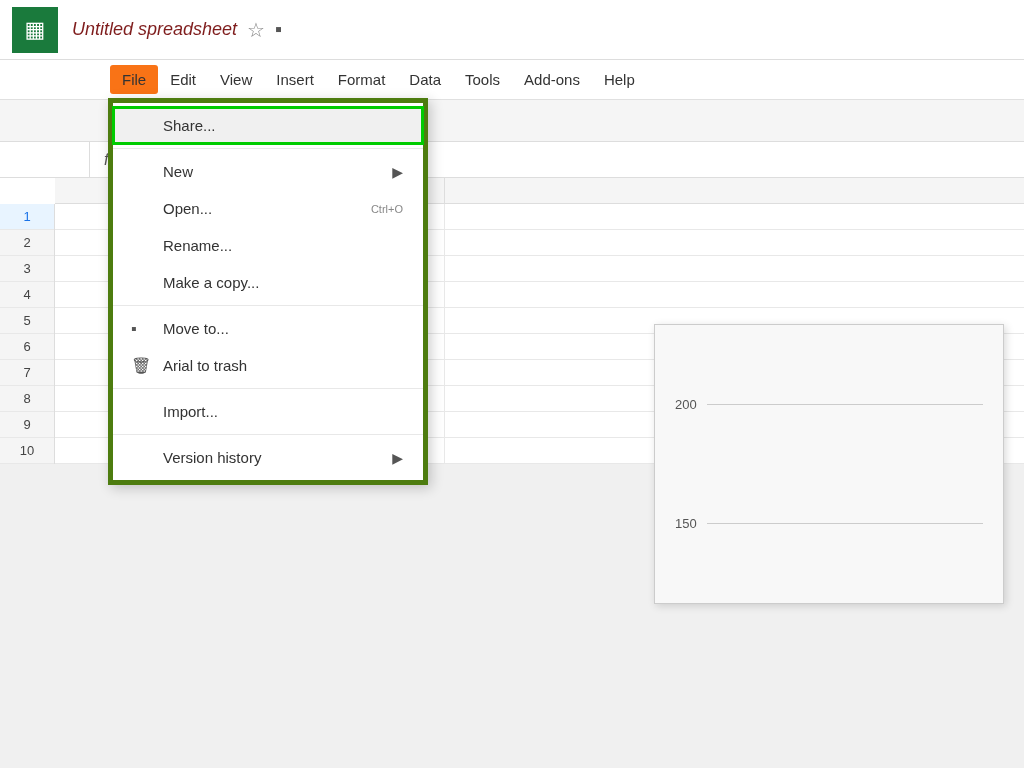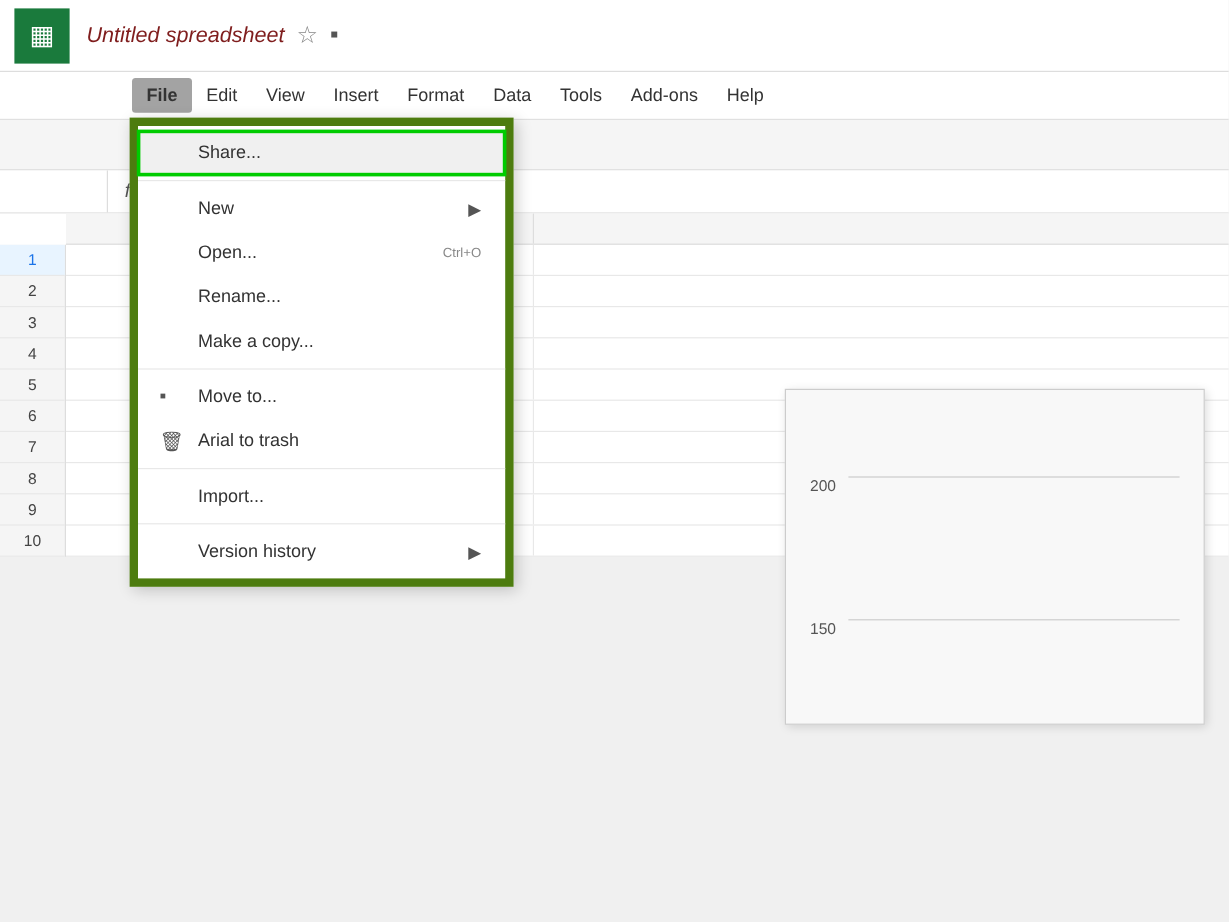--- a/index.html
+++ b/index.html
@@ -74,22 +74,21 @@
     .menu-item {
       padding: 6px 12px;
       font-size: 15px;
       color: #333;
       cursor: pointer;
       border-radius: 3px;
       white-space: nowrap;
     }
 
     .menu-item.active {
-      background: #a3a3a3;
-      font-weight: bold;
+      background: #f97316;
     }
 
     
     .toolbar {
       display: flex;
       align-items: center;
       background: #f5f5f5;
       padding: 4px 12px;
       height: 42px;
       border-bottom: 1px solid #ddd;
@@ -244,20 +243,21 @@
     .chart-inner {
       padding: 20px;
       height: 100%;
       display: flex;
       flex-direction: column;
       justify-content: space-around;
     }
 
     .chart-line {
       display: flex;
+      align-items: center;
       gap: 10px;
       color: #555;
       font-size: 13px;
     }
 
     .chart-line-bar {
       flex: 1;
       height: 1px;
       background: #ccc;
     }
@@ -265,21 +265,21 @@
     
     .dropdown-overlay {
       position: absolute;
       top: 98px;
       left: 108px;
       z-index: 100;
     }
 
     .dropdown-menu {
       background: #ffffff;
-      border: 7px solid #4d7c0f;
+      border: 5px solid #4d7c0f;
       box-shadow: 3px 3px 12px rgba(0,0,0,0.2);
       min-width: 320px;
       padding: 4px 0;
     }
 
     .dropdown-item {
       display: flex;
       align-items: center;
       padding: 10px 20px 10px 50px;
       font-size: 15px;

